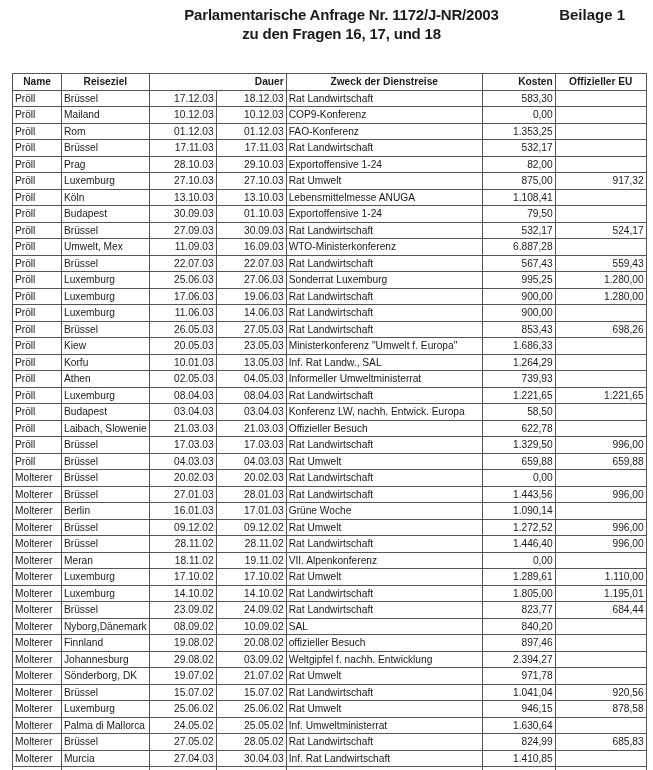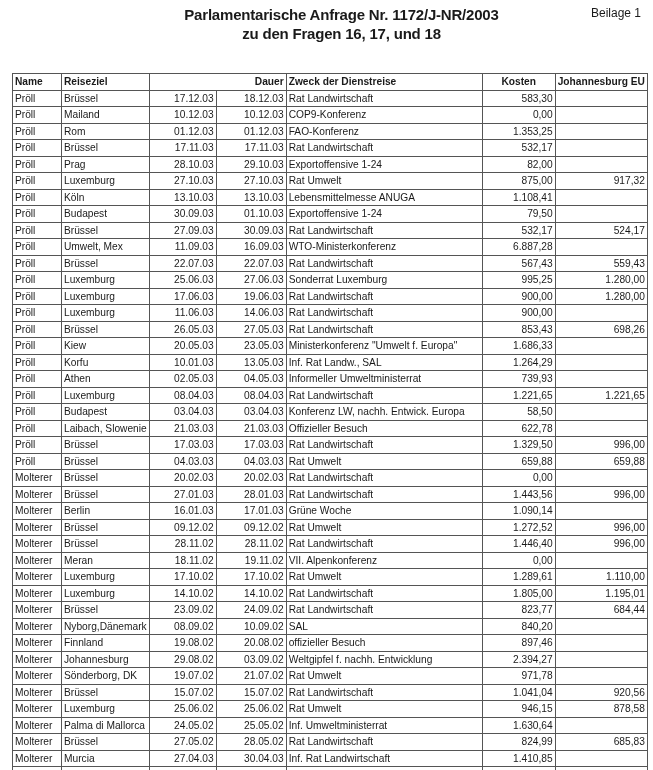--- a/index.html
+++ b/index.html
@@ -2,27 +2,27 @@
 <html><head>
 <meta charset="utf-8">
 <style>
   html, body { margin: 0; padding: 0; background: #ffffff; }
   body { width: 653px; height: 770px; position: relative; overflow: hidden;
          font-family: "Liberation Sans", sans-serif; color: #1a1a1a; }
   .title { position: absolute; left: 0; width: 653px; text-align: center;
            font-weight: bold; font-size: 15px; letter-spacing: -0.2px; }
   .t1 { top: 6px; left: 15px; }
   .t2 { top: 25px; left: 15px; }
-  .beilage { position: absolute; top: 6px; right: 12px; font-weight: normal; font-size: 12px; }
+  .beilage { position: absolute; top: 6px; right: 28px; font-weight: bold; font-size: 15px; }
   table { position: absolute; left: 12px; top: 73px; border-collapse: collapse;
           table-layout: fixed; font-size: 10.2px; border: 1.6px solid #222; }
   td, th { border: 1px solid #555; padding: 0 2px; height: 15.5px; line-height: 15px;
            white-space: nowrap; overflow: hidden; }
-  th { font-weight: bold; text-align: left; }
-  th.r { text-align: center; margin-top: 47px; }
+  th { font-weight: bold; text-align: center; }
+  th.r { text-align: right; margin-top: 47px; }
   td.r { text-align: right; }
   td.d1 { border-right: 1px dotted #888; margin-left: 24px; }
   th.dauer { text-align: right; }
 </style>
 </head>
 <body>
 
 <div class="title t1">Parlamentarische Anfrage Nr. 1172/J-NR/2003</div>
 <div class="title t2">zu den Fragen 16, 17, und 18</div>
 <div class="beilage">Beilage 1</div>
@@ -37,21 +37,21 @@
     <col style="width:73px">
     <col style="width:91px">
   </colgroup>
   <thead>
     <tr>
       <th>Name</th>
       <th>Reiseziel</th>
       <th class="dauer" colspan="2">Dauer</th>
       <th>Zweck der Dienstreise</th>
       <th class="r">Kosten</th>
-      <th>Johannesburg EU</th>
+      <th>Offizieller EU</th>
     </tr>
   </thead>
   <tbody id="rows">
       <tr>
         <td>Pröll</td>
         <td>Brüssel</td>
         <td class="r d1">17.12.03</td>
         <td class="r">18.12.03</td>
         <td>Rat Landwirtschaft</td>
         <td class="r">583,30</td>

